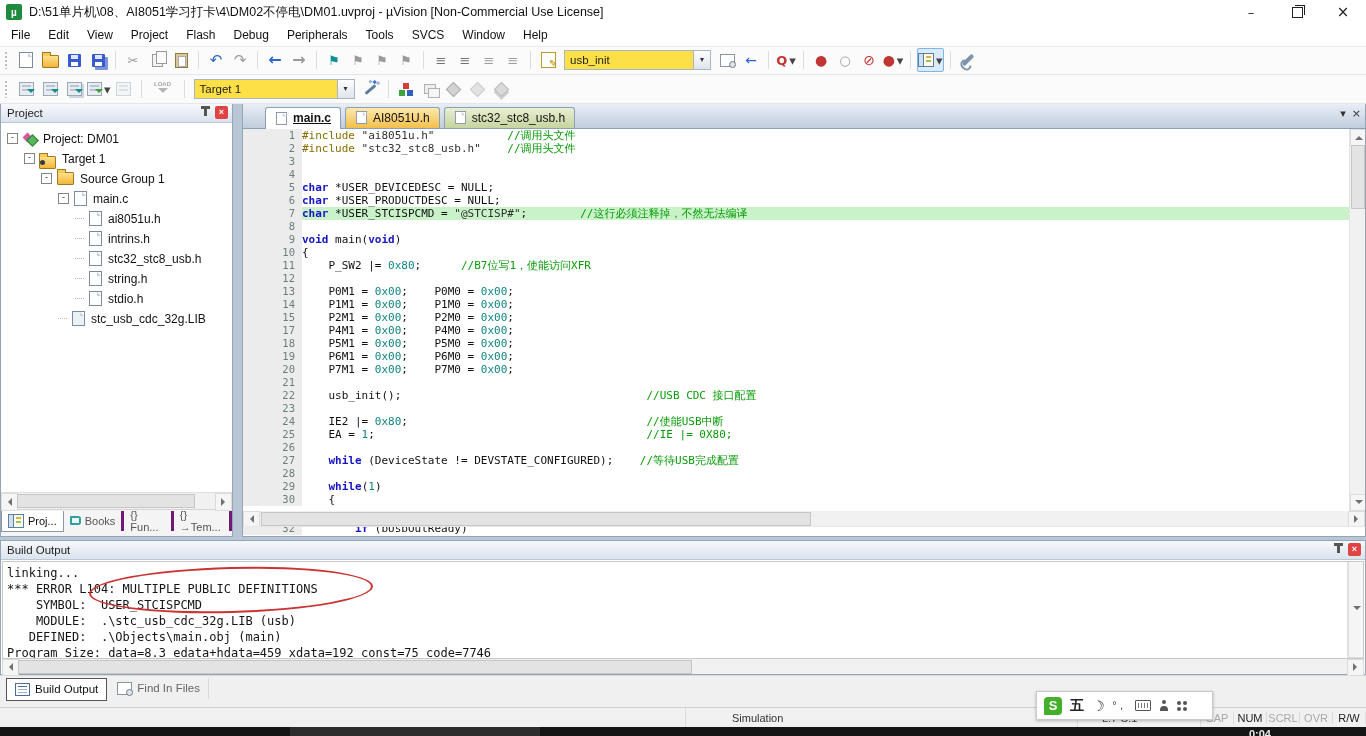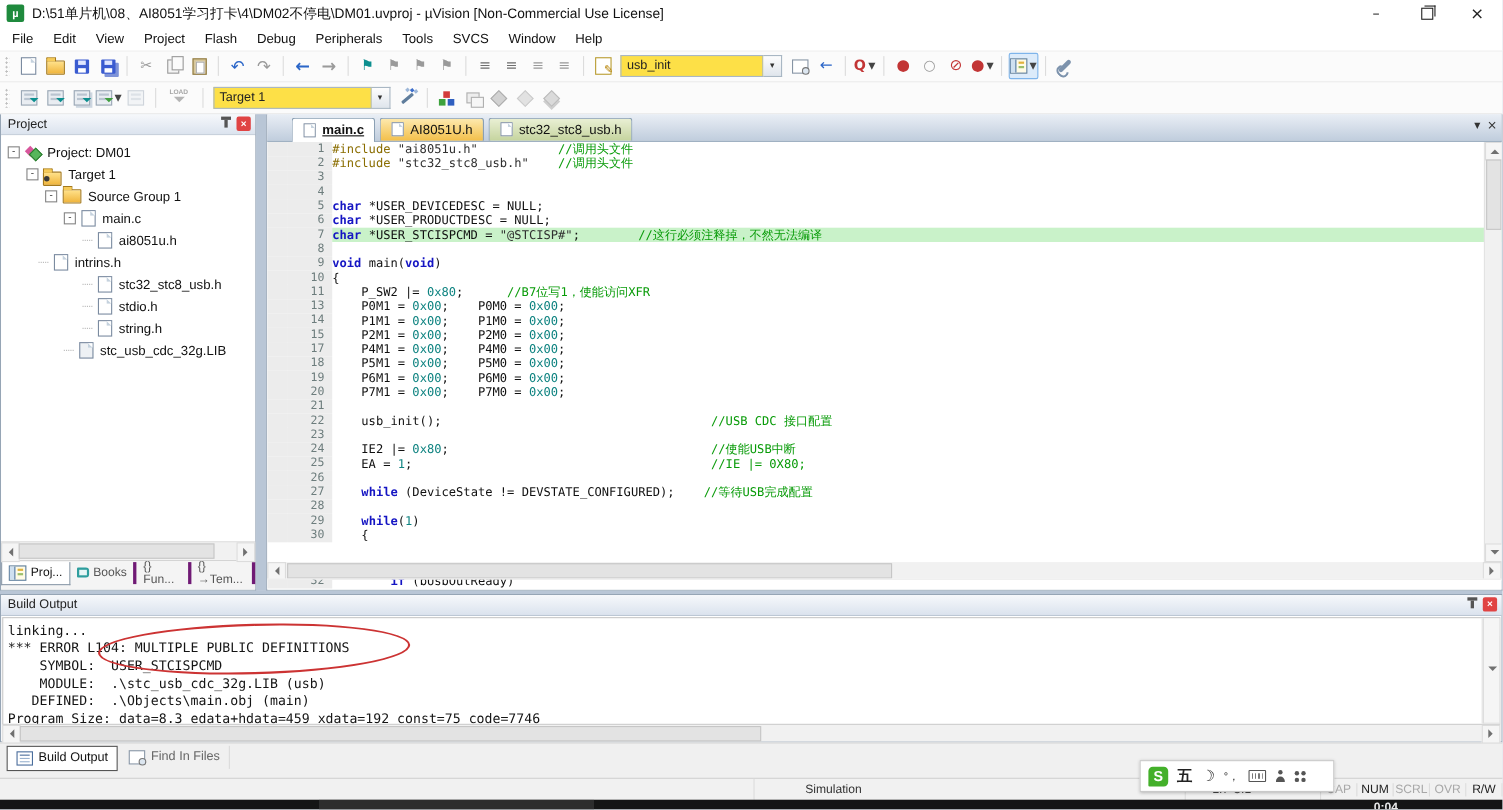--- a/index.html
+++ b/index.html
@@ -424,39 +424,39 @@
           <div class="tree-row" style="padding-left: 57px;">
             <span class="tree-exp">-</span>
             <span class="ti ti-file"></span>
             <span class="tree-label">main.c</span>
           </div>
           <div class="tree-row" style="padding-left: 74px;">
             <span class="tree-dash"></span>
             <span class="ti ti-file"></span>
             <span class="tree-label">ai8051u.h</span>
           </div>
-          <div class="tree-row" style="padding-left: 34px;">
+          <div class="tree-row" style="padding-left: 74px;">
             <span class="tree-dash"></span>
             <span class="ti ti-file"></span>
             <span class="tree-label">intrins.h</span>
           </div>
           <div class="tree-row" style="padding-left: 74px;">
             <span class="tree-dash"></span>
             <span class="ti ti-file"></span>
             <span class="tree-label">stc32_stc8_usb.h</span>
           </div>
           <div class="tree-row" style="padding-left: 74px;">
             <span class="tree-dash"></span>
             <span class="ti ti-file"></span>
-            <span class="tree-label">stdio.h</span>
+            <span class="tree-label">string.h</span>
           </div>
           <div class="tree-row" style="padding-left: 74px;">
             <span class="tree-dash"></span>
             <span class="ti ti-file"></span>
-            <span class="tree-label">string.h</span>
+            <span class="tree-label">stdio.h</span>
           </div>
           <div class="tree-row" style="padding-left: 57px;">
             <span class="tree-dash"></span>
             <span class="ti ti-file ti-lib"></span>
             <span class="tree-label">stc_usb_cdc_32g.LIB</span>
           </div>
         </div>
       <div class="pp-hscroll scrollbar">
         <span class="sb-box" style="left:0">
             <span class="tri tri-l"></span>
@@ -554,20 +554,25 @@
             </div>
             <div class="code-row">
               <span class="ln-margin"></span>
               <span class="ln-num">10</span>
               <span class="code-text"><span class="tk-t">{</span></span>
             </div>
             <div class="code-row">
               <span class="ln-margin"></span>
               <span class="ln-num">11</span>
               <span class="code-text"><span class="tk-t">    P_SW2 |= </span><span class="tk-n">0x80</span><span class="tk-t">;      </span><span class="tk-c">//B7位写1，使能访问XFR</span></span>
+            </div>
+            <div class="code-row">
+              <span class="ln-margin"></span>
+              <span class="ln-num">12</span>
+              <span class="code-text"></span>
             </div>
             <div class="code-row">
               <span class="ln-margin"></span>
               <span class="ln-num">13</span>
               <span class="code-text"><span class="tk-t">    P0M1 = </span><span class="tk-n">0x00</span><span class="tk-t">;    P0M0 = </span><span class="tk-n">0x00</span><span class="tk-t">;</span></span>
             </div>
             <div class="code-row">
               <span class="ln-margin"></span>
               <span class="ln-num">14</span>
               <span class="code-text"><span class="tk-t">    P1M1 = </span><span class="tk-n">0x00</span><span class="tk-t">;    P1M0 = </span><span class="tk-n">0x00</span><span class="tk-t">;</span></span>

